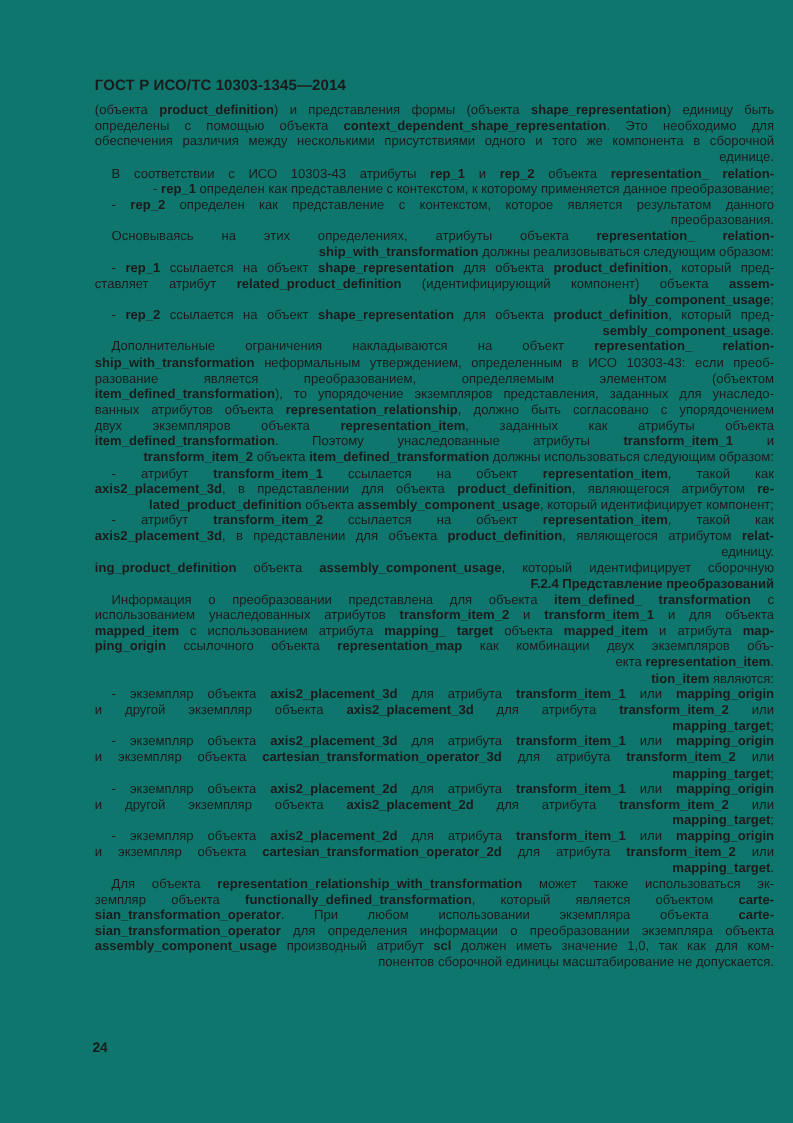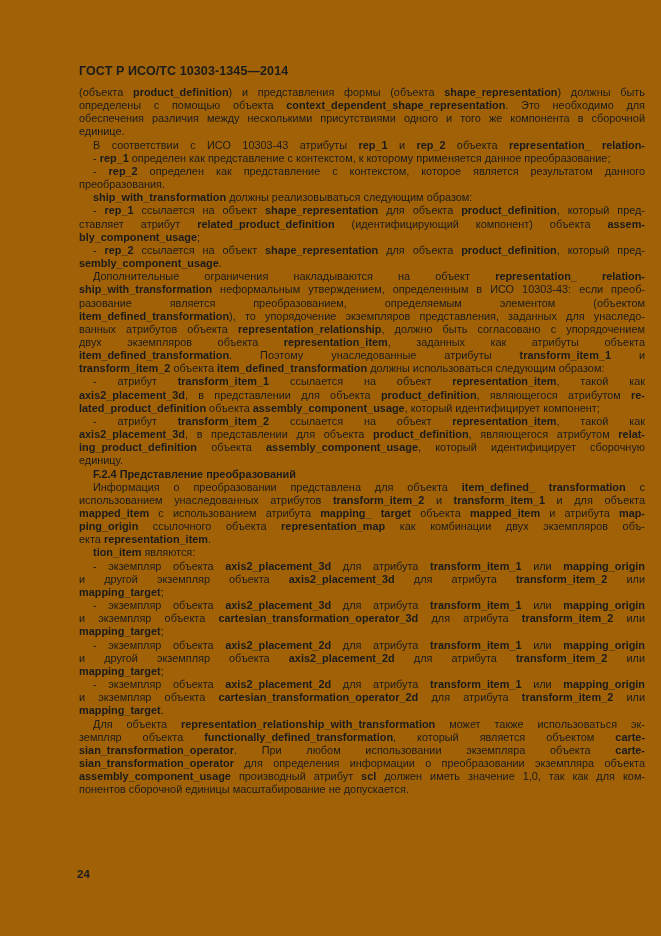--- a/index.html
+++ b/index.html
@@ -6,73 +6,74 @@
   html, body { background: #ffffff; }
   body {
     width: 661px; height: 936px;
     overflow: hidden;
     font-family: "Liberation Sans", sans-serif;
     color: #1b1b1b;
   }
   .page {
     position: relative;
     width: 661px; height: 936px;
-    background: #a16207;
+    background: #0f766e;
   }
   .doc-header {
     position: absolute;
     left: 79px; top: 64px;
     font-size: 12.5px;
     font-weight: bold;
     letter-spacing: 0.1px;
     white-space: nowrap;
   }
   .doc-body {
     position: absolute;
     left: 79px; top: 86px;
     width: 566px;
     font-size: 10.9px;
     line-height: 13.15px;
   }
   .para { }
   .para.indent .line:first-child { text-indent: 14px; }
-  .line { text-align: left; white-space: normal; }
+  .line { text-align: right; white-space: normal; }
   .line.just { text-align: justify; text-align-last: justify; }
   .b { font-weight: bold; }
   .doc-footer {
     position: absolute;
     left: 77px; top: 868px;
     font-size: 11.5px;
     font-weight: bold;
   }
 </style>
 </head>
 <body>
 
 <div class="page">
   <div class="doc-header">ГОСТ Р ИСО/ТС 10303-1345—2014</div>
 
   <div class="doc-body">
       <div class="para">
-        <div class="line just"><span>(объекта </span><span class="b">product_definition</span><span>) и представления формы (объекта </span><span class="b">shape_representation</span><span>) должны быть</span></div>
+        <div class="line just"><span>(объекта </span><span class="b">product_definition</span><span>) и представления формы (объекта </span><span class="b">shape_representation</span><span>) единицу быть</span></div>
         <div class="line just"><span>определены с помощью объекта </span><span class="b">context_dependent_shape_representation</span><span>. Это необходимо для</span></div>
         <div class="line just"><span>обеспечения различия между несколькими присутствиями одного и того же компонента в сборочной</span></div>
         <div class="line"><span>единице.</span></div>
       </div>
       <div class="para indent">
         <div class="line just"><span>В соответствии с ИСО 10303-43 атрибуты </span><span class="b">rep_1</span><span> и </span><span class="b">rep_2</span><span> объекта </span><span class="b">representation_ relation-</span></div>
       </div>
       <div class="para indent">
         <div class="line"><span>- </span><span class="b">rep_1</span><span> определен как представление с контекстом, к которому применяется данное преобразование;</span></div>
       </div>
       <div class="para indent">
         <div class="line just"><span>- </span><span class="b">rep_2</span><span> определен как представление с контекстом, которое является результатом данного</span></div>
         <div class="line"><span>преобразования.</span></div>
       </div>
       <div class="para indent">
+        <div class="line just"><span>Основываясь на этих определениях, атрибуты объекта </span><span class="b">representation_ relation-</span></div>
         <div class="line"><span class="b">ship_with_transformation</span><span> должны реализовываться следующим образом:</span></div>
       </div>
       <div class="para indent">
         <div class="line just"><span>- </span><span class="b">rep_1</span><span> ссылается на объект </span><span class="b">shape_representation</span><span> для объекта </span><span class="b">product_definition</span><span>, который пред-</span></div>
         <div class="line just"><span>ставляет атрибут </span><span class="b">related_product_definition</span><span> (идентифицирующий компонент) объекта </span><span class="b">assem-</span></div>
         <div class="line"><span class="b">bly_component_usage</span><span>;</span></div>
       </div>
       <div class="para indent">
         <div class="line just"><span>- </span><span class="b">rep_2</span><span> ссылается на объект </span><span class="b">shape_representation</span><span> для объекта </span><span class="b">product_definition</span><span>, который пред-</span></div>
         <div class="line"><span class="b">sembly_component_usage</span><span>.</span></div>
@@ -88,22 +89,22 @@
         <div class="line"><span class="b">transform_item_2</span><span> объекта </span><span class="b">item_defined_transformation</span><span> должны использоваться следующим образом:</span></div>
       </div>
       <div class="para indent">
         <div class="line just"><span>- атрибут </span><span class="b">transform_item_1</span><span> ссылается на объект </span><span class="b">representation_item</span><span>, такой как</span></div>
         <div class="line just"><span class="b">axis2_placement_3d</span><span>, в представлении для объекта </span><span class="b">product_definition</span><span>, являющегося атрибутом </span><span class="b">re-</span></div>
         <div class="line"><span class="b">lated_product_definition</span><span> объекта </span><span class="b">assembly_component_usage</span><span>, который идентифицирует компонент;</span></div>
       </div>
       <div class="para indent">
         <div class="line just"><span>- атрибут </span><span class="b">transform_item_2</span><span> ссылается на объект </span><span class="b">representation_item</span><span>, такой как</span></div>
         <div class="line just"><span class="b">axis2_placement_3d</span><span>, в представлении для объекта </span><span class="b">product_definition</span><span>, являющегося атрибутом </span><span class="b">relat-</span></div>
+        <div class="line"><span>единицу.</span></div>
         <div class="line just"><span class="b">ing_product_definition</span><span> объекта </span><span class="b">assembly_component_usage</span><span>, который идентифицирует сборочную</span></div>
-        <div class="line"><span>единицу.</span></div>
       </div>
       <div class="para indent">
         <div class="line"><span class="b">F.2.4 Представление преобразований</span></div>
       </div>
       <div class="para indent">
         <div class="line just"><span>Информация о преобразовании представлена для объекта </span><span class="b">item_defined_</span><span> </span><span class="b">transformation</span><span> с</span></div>
         <div class="line just"><span>использованием унаследованных атрибутов </span><span class="b">transform_item_2</span><span> и </span><span class="b">transform_item_1</span><span> и для объекта</span></div>
         <div class="line just"><span class="b">mapped_item</span><span> с использованием атрибута </span><span class="b">mapping_ target</span><span> объекта </span><span class="b">mapped_item</span><span> и атрибута </span><span class="b">map-</span></div>
         <div class="line just"><span class="b">ping_origin</span><span> ссылочного объекта </span><span class="b">representation_map</span><span> как комбинации двух экземпляров объ-</span></div>
         <div class="line"><span>екта </span><span class="b">representation_item</span><span>.</span></div>

